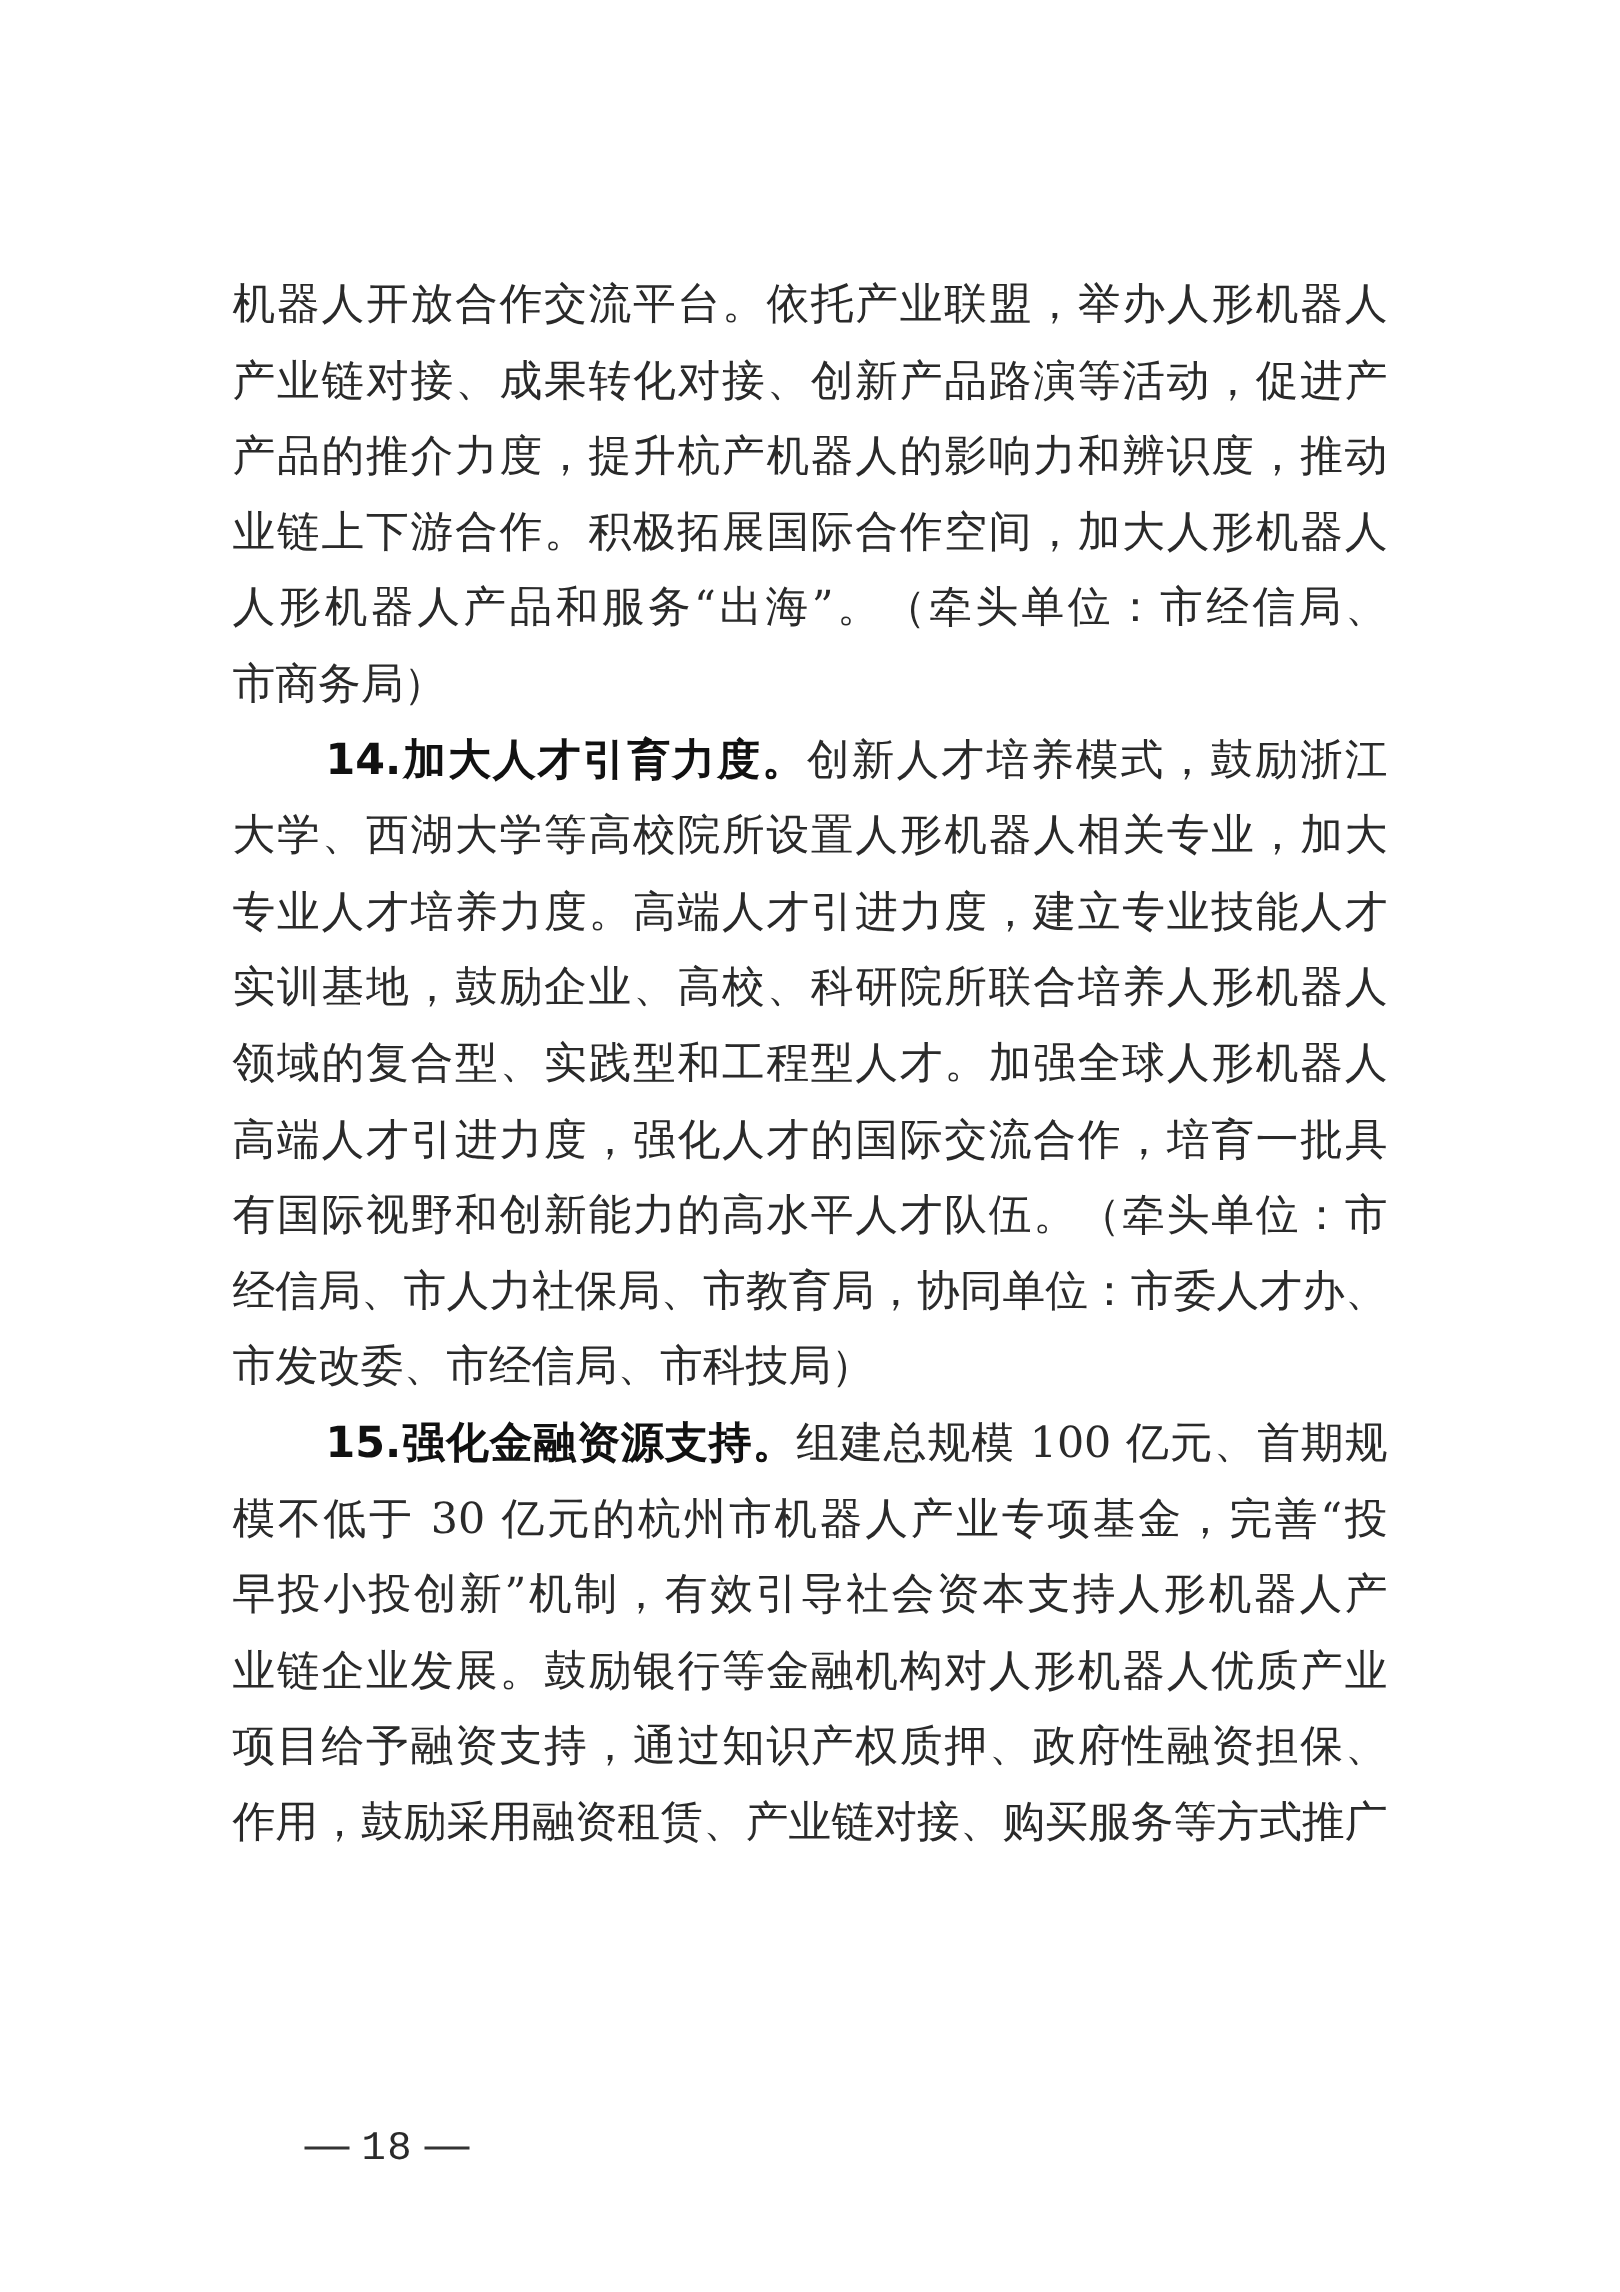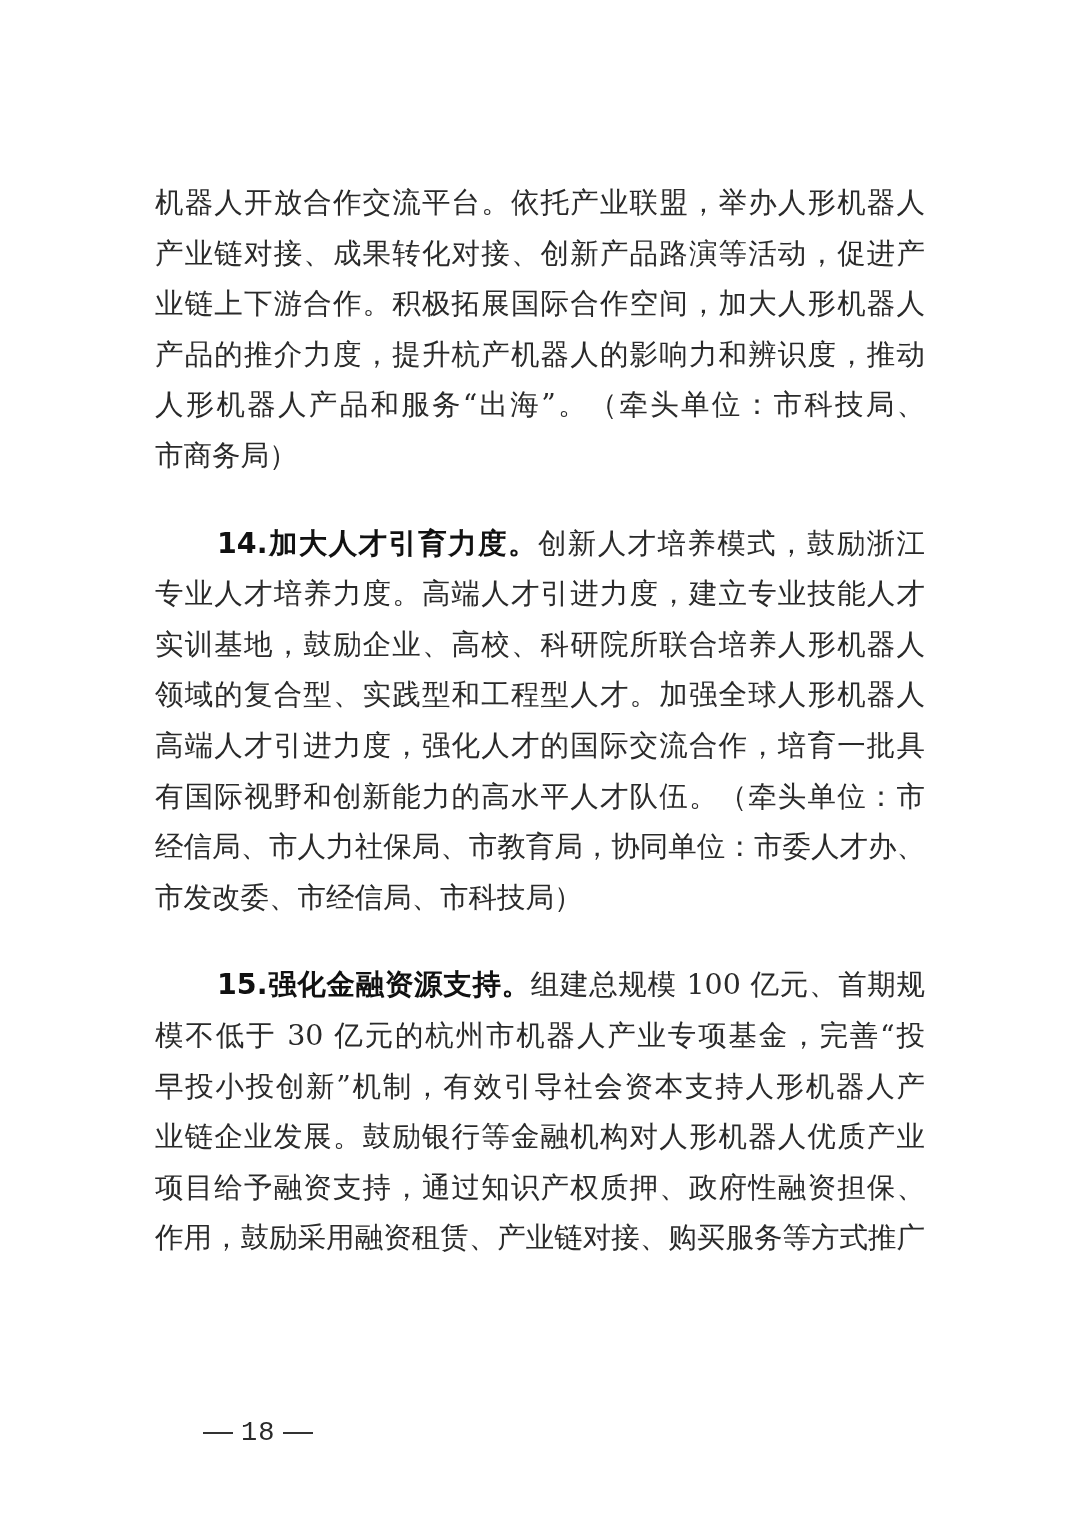--- a/index.html
+++ b/index.html
@@ -36,21 +36,20 @@
     white-space: nowrap;
     text-align: justify;
     text-align-last: justify;
     letter-spacing: 0;
   }
   .line.last {
     text-align-last: left;
   }
   .line.indent {
     padding-left: 62px;
-    margin-top: 37px;
   }
   .heading-bold {
     font-weight: bold;
     font-family: "DejaVu Sans", "Liberation Sans", sans-serif;
     color: #111111;
   }
   .page-number {
     position: absolute;
     left: 195px;
     top: 1418px;
@@ -71,28 +70,29 @@
 </head>
 <body>
 
 <div class="page">
 
   <div class="body-text">
 
     <div>
       <span class="line">机器人开放合作交流平台。依托产业联盟，举办人形机器人</span>
       <span class="line">产业链对接、成果转化对接、创新产品路演等活动，促进产</span>
+      <span class="line">产品的推介力度，提升杭产机器人的影响力和辨识度，推动</span>
       <span class="line">业链上下游合作。积极拓展国际合作空间，加大人形机器人</span>
-      <span class="line">产品的推介力度，提升杭产机器人的影响力和辨识度，推动</span>
-      <span class="line">人形机器人产品和服务“出海”。（牵头单位：市科技局、</span>
+      <span class="line">人形机器人产品和服务“出海”。（牵头单位：市经信局、</span>
       <span class="line last">市商务局）</span>
     </div>
 
     <div>
       <span class="line indent"><span class="heading-bold">14.</span><span class="heading-bold">加大人才引育力度。</span><span>创新人才培养模式，鼓励浙江</span></span>
+      <span class="line">大学、西湖大学等高校院所设置人形机器人相关专业，加大</span>
       <span class="line">专业人才培养力度。高端人才引进力度，建立专业技能人才</span>
       <span class="line">实训基地，鼓励企业、高校、科研院所联合培养人形机器人</span>
       <span class="line">领域的复合型、实践型和工程型人才。加强全球人形机器人</span>
       <span class="line">高端人才引进力度，强化人才的国际交流合作，培育一批具</span>
       <span class="line">有国际视野和创新能力的高水平人才队伍。（牵头单位：市</span>
       <span class="line">经信局、市人力社保局、市教育局，协同单位：市委人才办、</span>
       <span class="line last">市发改委、市经信局、市科技局）</span>
     </div>
 
     <div>

